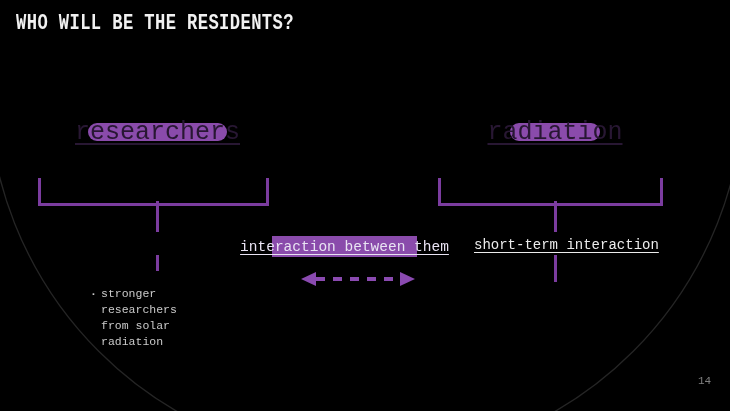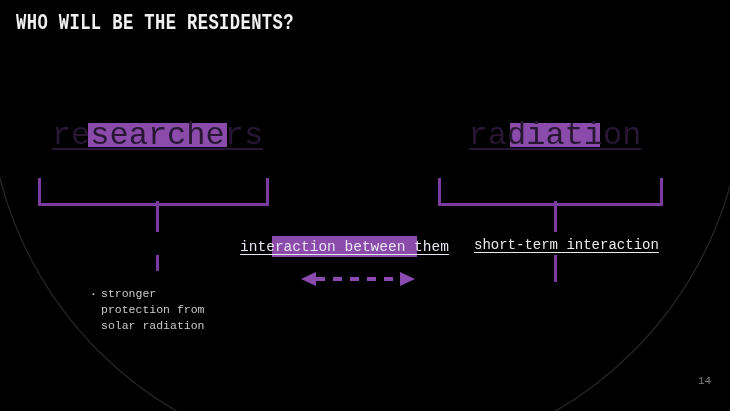--- a/index.html
+++ b/index.html
@@ -24,29 +24,30 @@
   }
   .arc-svg{position:absolute;left:0;top:0;pointer-events:none;}
   .slide-title{
     position:absolute;left:16px;top:11px;
     color:#f1f1f1;
     font-size:22px;font-weight:700;letter-spacing:0.5px;
     transform:scaleX(0.78);transform-origin:left center;
     white-space:nowrap;
   }
   .hl-heading{
-    position:absolute;height:24px;
+    position:absolute;height:18px;
     background:var(--highlight);
     display:flex;align-items:center;justify-content:center;
     color:var(--heading-text);
-    font-size:32px;
+    font-size:25px;
     text-decoration:underline;
     text-decoration-thickness:2px;
     text-underline-offset:4px;
     white-space:nowrap;
+    border-radius:16px;
   }
   .hl-heading.researchers{left:88px;top:123px;width:139px;}
   .hl-heading.tourists{left:510px;top:123px;width:90px;}
   .bracket{
     position:absolute;height:25px;
     border-left:3px solid var(--line-purple);
     border-right:3px solid var(--line-purple);
     border-bottom:3px solid var(--line-purple);
   }
   .bracket.left{left:38px;top:178px;width:225px;}
@@ -131,19 +132,19 @@
 
   <div class="hl-interaction">interaction between them</div>
 
   <svg class="dash-arrow" width="114" height="14" viewBox="0 0 114 14">
     <line x1="15" y1="7" x2="99" y2="7" stroke="#8a4ab0" stroke-width="4" stroke-dasharray="9 8"></line>
     <polygon points="15,0 15,14 0,7" fill="#8a4ab0"></polygon>
     <polygon points="99,0 99,14 114,7" fill="#8a4ab0"></polygon>
   </svg>
 
   <ul class="bullet-list left">
-    <li>stronger protection from solar radiation</li>
+    <li>stronger researchers from solar radiation</li>
   </ul>
 
 
   <div class="page-number">14</div>
 
 </div>
 
 </body></html>

